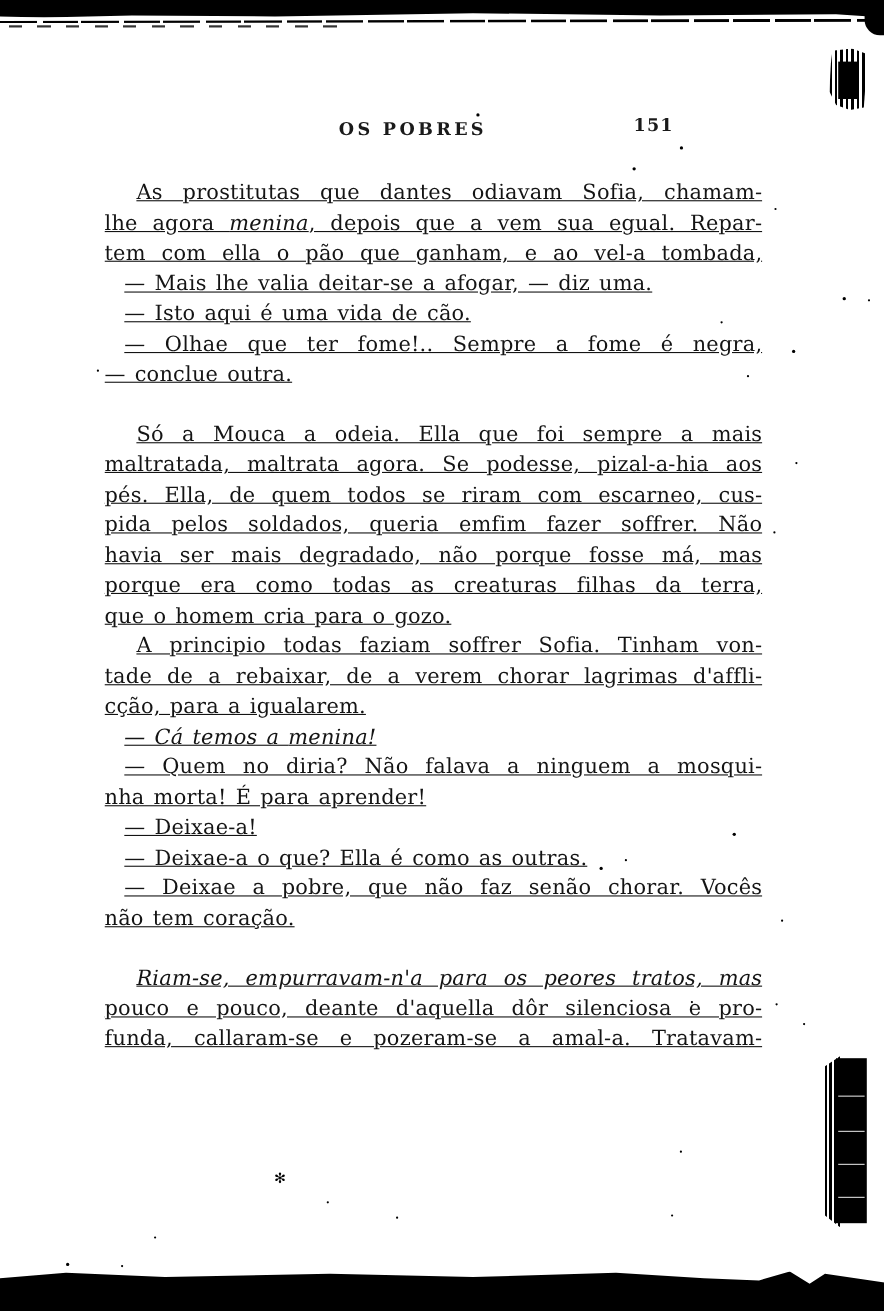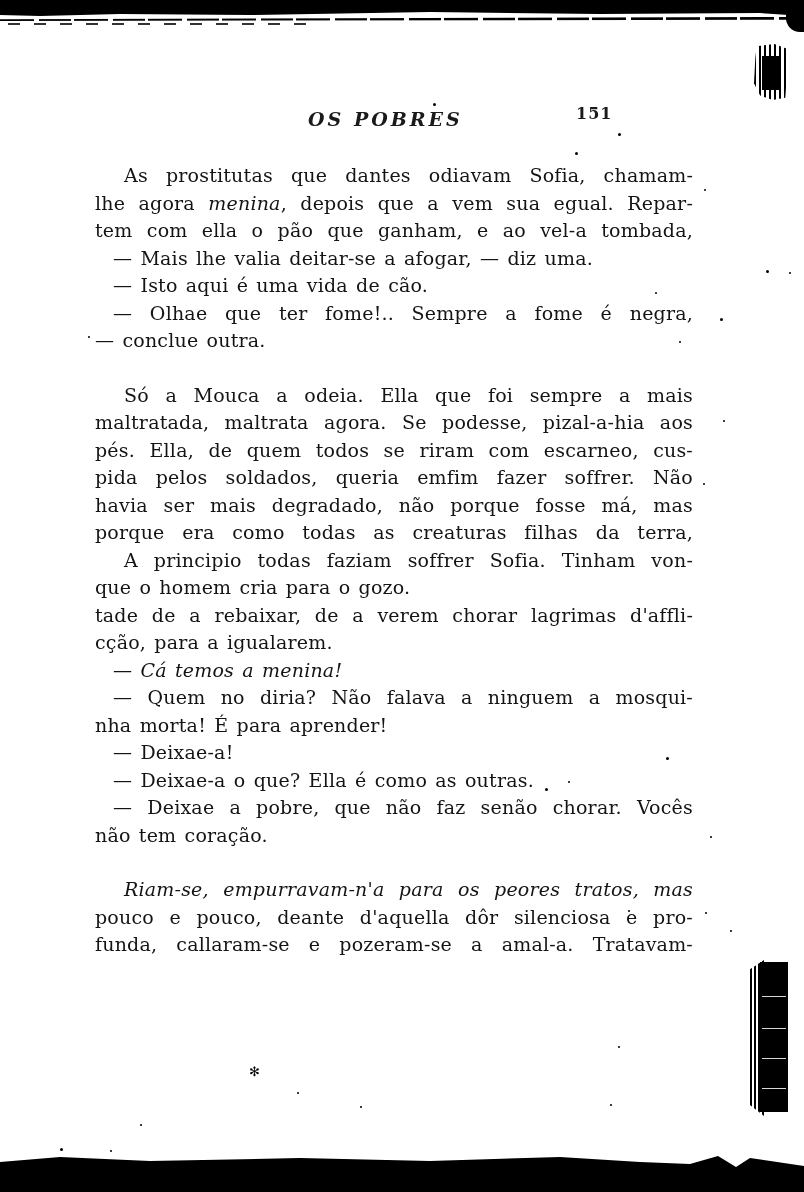--- a/index.html
+++ b/index.html
@@ -60,34 +60,34 @@
     position:absolute;left:249px;top:1066px;width:6px;height:11px;color:#000;
     font-size:13px;line-height:11px;font-family:"DejaVu Serif",serif;
   }
 
   
   .running-head{
     position:absolute;left:95px;top:104px;width:598px;height:30px;color:#1a1a1a;
   }
   .running-title{
     position:absolute;left:213px;top:4px;
-    font-size:19px;letter-spacing:3px;font-weight:600;font-style:italic;
+    font-size:16px;letter-spacing:3px;font-weight:600;
   }
   .page-number{
     position:absolute;left:481px;top:0;
     font-size:16px;font-weight:bold;letter-spacing:1px;
   }
 
   
   .page-text{
     position:absolute;left:95px;top:162px;width:598px;
     font-size:19px;color:#141414;word-spacing:2px;letter-spacing:.2px;
   }
   .block + .block{margin-top:27px;}
-  .line{height:27.5px;line-height:27.5px;overflow:hidden;text-align:left;}
+  .line{height:27.5px;line-height:27.5px;overflow:hidden;text-align:left;text-decoration:underline;}
   .line.j{text-align:justify;text-align-last:justify;}
   .line.ind1{text-indent:18px;}
   .line.ind2{text-indent:29px;}
   .it{font-style:italic;}
 </style>
 </head>
 <body>
 
 <div class="page">
 
@@ -153,22 +153,22 @@
         <div class="line j ind1"><span>— Olhae que ter fome!.. Sempre a fome é negra,</span></div>
         <div class="line"><span>— conclue outra.</span></div>
       </div>
       <div class="block">
         <div class="line j ind2"><span>Só a Mouca a odeia. Ella que foi sempre a mais</span></div>
         <div class="line j"><span>maltratada, maltrata agora. Se podesse, pizal-a-hia aos</span></div>
         <div class="line j"><span>pés. Ella, de quem todos se riram com escarneo, cus-</span></div>
         <div class="line j"><span>pida pelos soldados, queria emfim fazer soffrer. Não</span></div>
         <div class="line j"><span>havia ser mais degradado, não porque fosse má, mas</span></div>
         <div class="line j"><span>porque era como todas as creaturas filhas da terra,</span></div>
+        <div class="line"><span>que o homem cria para o gozo.</span></div>
         <div class="line j ind2"><span>A principio todas faziam soffrer Sofia. Tinham von-</span></div>
-        <div class="line"><span>que o homem cria para o gozo.</span></div>
         <div class="line j"><span>tade de a rebaixar, de a verem chorar lagrimas d'affli-</span></div>
         <div class="line"><span>cção, para a igualarem.</span></div>
         <div class="line ind1"><span class="it">— Cá temos a </span><span class="it">menina!</span></div>
         <div class="line j ind1"><span>— Quem no diria? Não falava a ninguem a mosqui-</span></div>
         <div class="line"><span>nha morta! É para aprender!</span></div>
         <div class="line ind1"><span>— Deixae-a!</span></div>
         <div class="line ind1"><span>— Deixae-a o que? Ella é como as outras.</span></div>
         <div class="line j ind1"><span>— Deixae a pobre, que não faz senão chorar. Vocês</span></div>
         <div class="line"><span>não tem coração.</span></div>
       </div>

